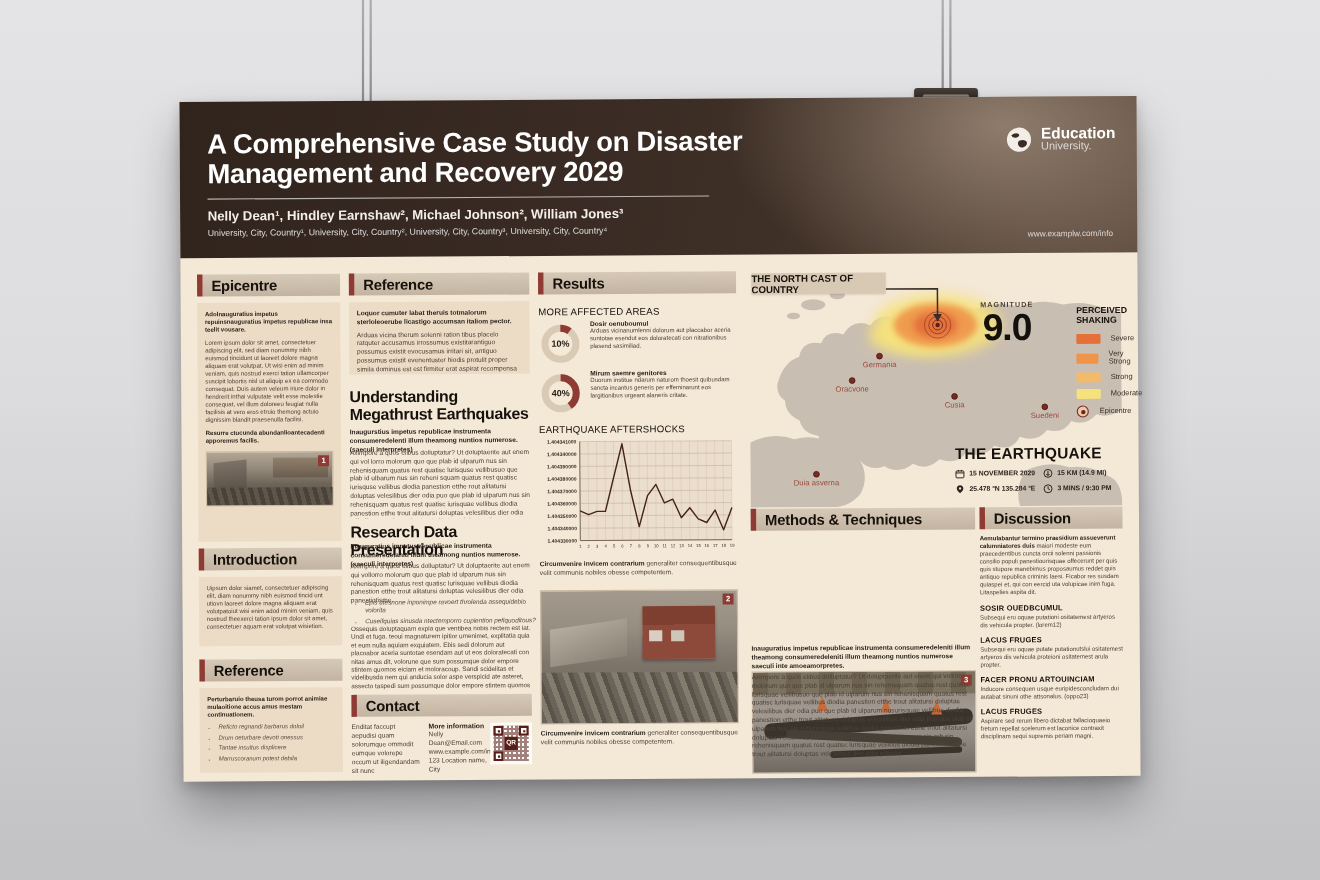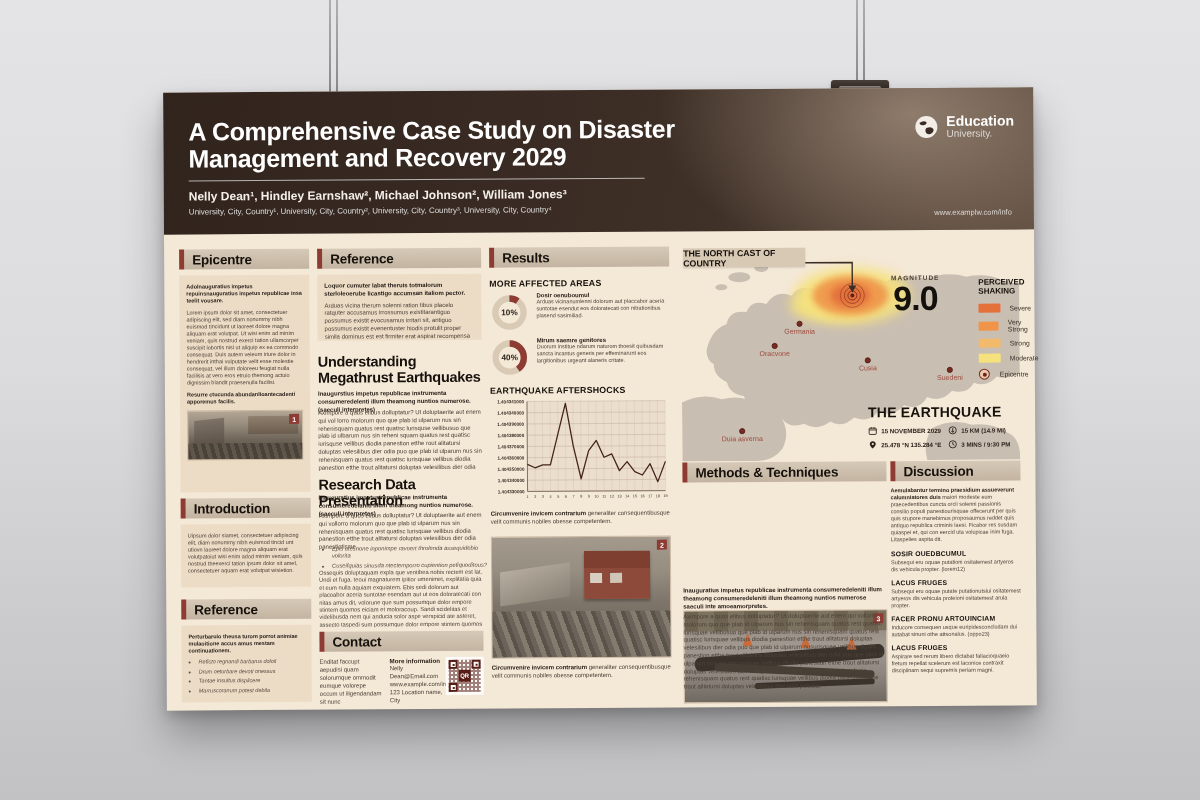--- a/index.html
+++ b/index.html
@@ -28,21 +28,21 @@
   .secbar{background:linear-gradient(180deg,#d6c9b7,#c3b4a1);border-left:5px solid #8e3b33;
         display:flex;align-items:center;padding-left:8px;box-sizing:border-box;
         font-weight:bold;color:#17110c;font-size:13.5px;letter-spacing:-0.2px;}
   .panel{background:#ecdcc6;box-sizing:border-box;padding:8px 7px;overflow:hidden;}
   .t-lead{font-weight:bold;color:#241c15;}
   .t-body{color:#4d4237;}
   .s55{font-size:5.5px;line-height:7px;}
   .s58{font-size:5.8px;line-height:7.4px;}
   .s60{font-size:6px;line-height:7.8px;}
   .midhead{font-weight:bold;color:#17110c;font-size:14.5px;line-height:16px;letter-spacing:-0.3px;}
-  .subhead{font-weight:bold;color:#17110c;font-size:8.8px;letter-spacing:0.2px;}
+  .subhead{font-weight:normal;color:#17110c;font-size:8.8px;letter-spacing:0.2px;}
   .bullets{margin:0;padding-left:10px;color:#5a4d41;}
   .bullets li{margin-bottom:2.5px;}
   .it{font-style:italic;}
   .figure{position:relative;overflow:hidden;border:1px solid #cbb9a2;box-sizing:border-box;}
   .fbadge{position:absolute;top:3px;right:3px;width:10px;height:10px;background:#8e3b33;color:#fff;
         font-size:7px;font-weight:bold;display:flex;align-items:center;justify-content:center;}
   .caption{font-size:6px;line-height:7.6px;color:#4d4237;}
   .caption b{color:#241c15;}
   .statname{font-size:6px;font-weight:bold;color:#241c15;}
   .stattext{font-size:5.5px;line-height:6.8px;color:#4d4237;}

